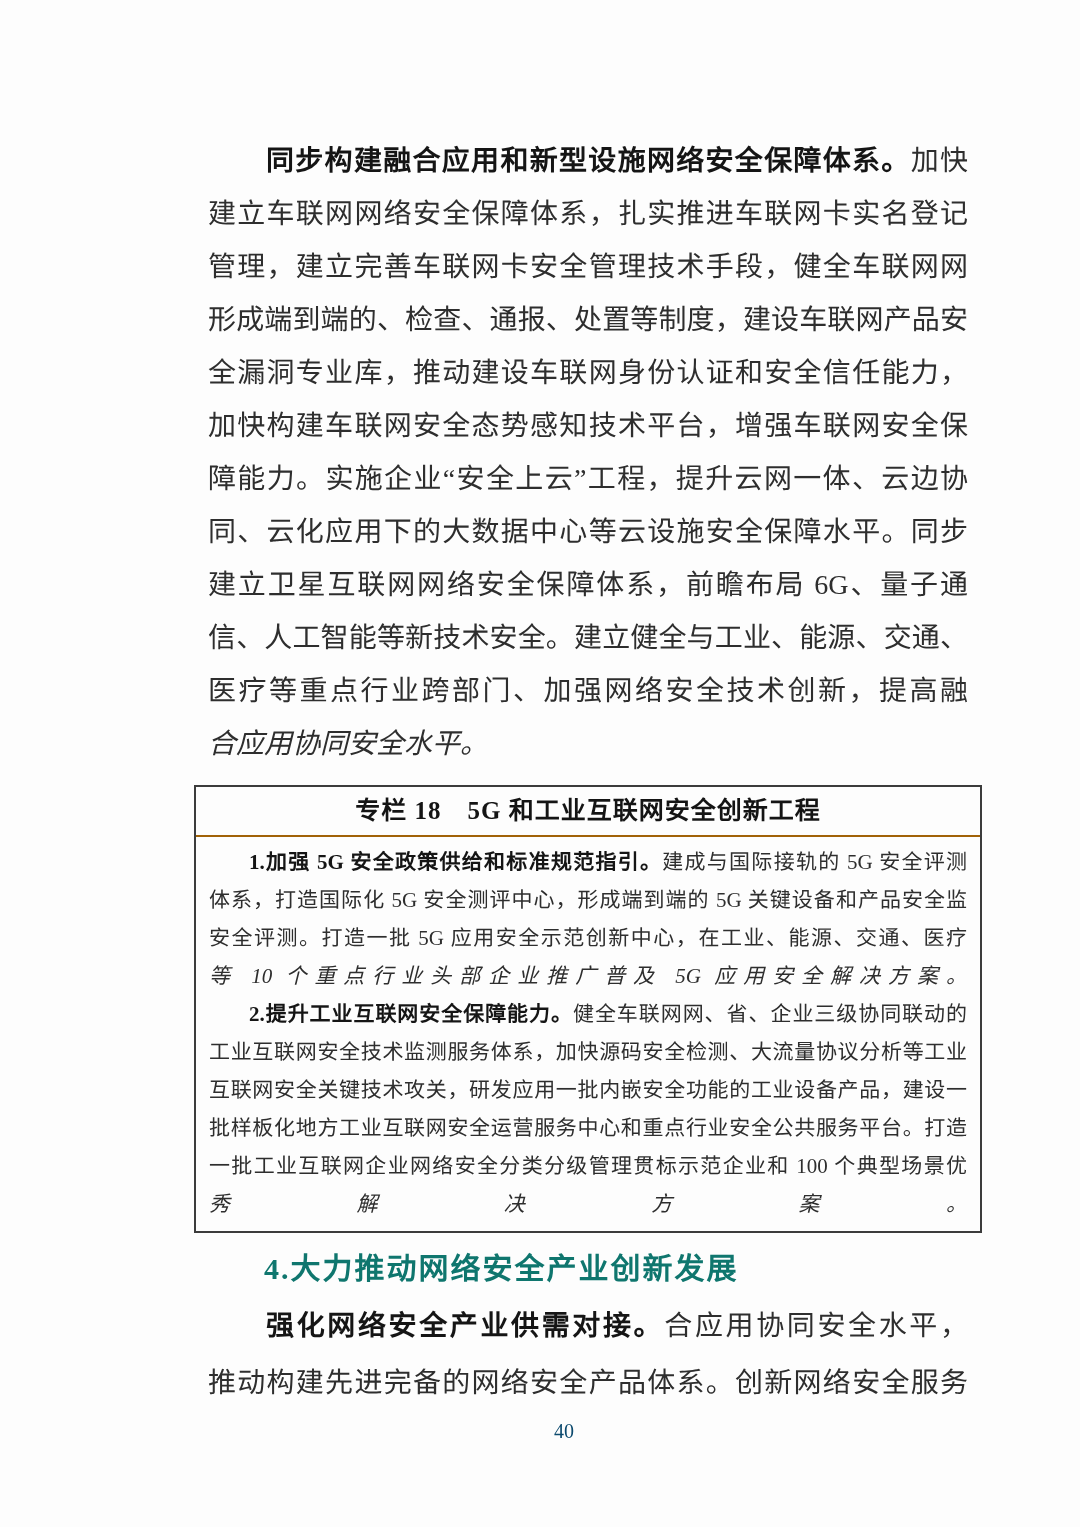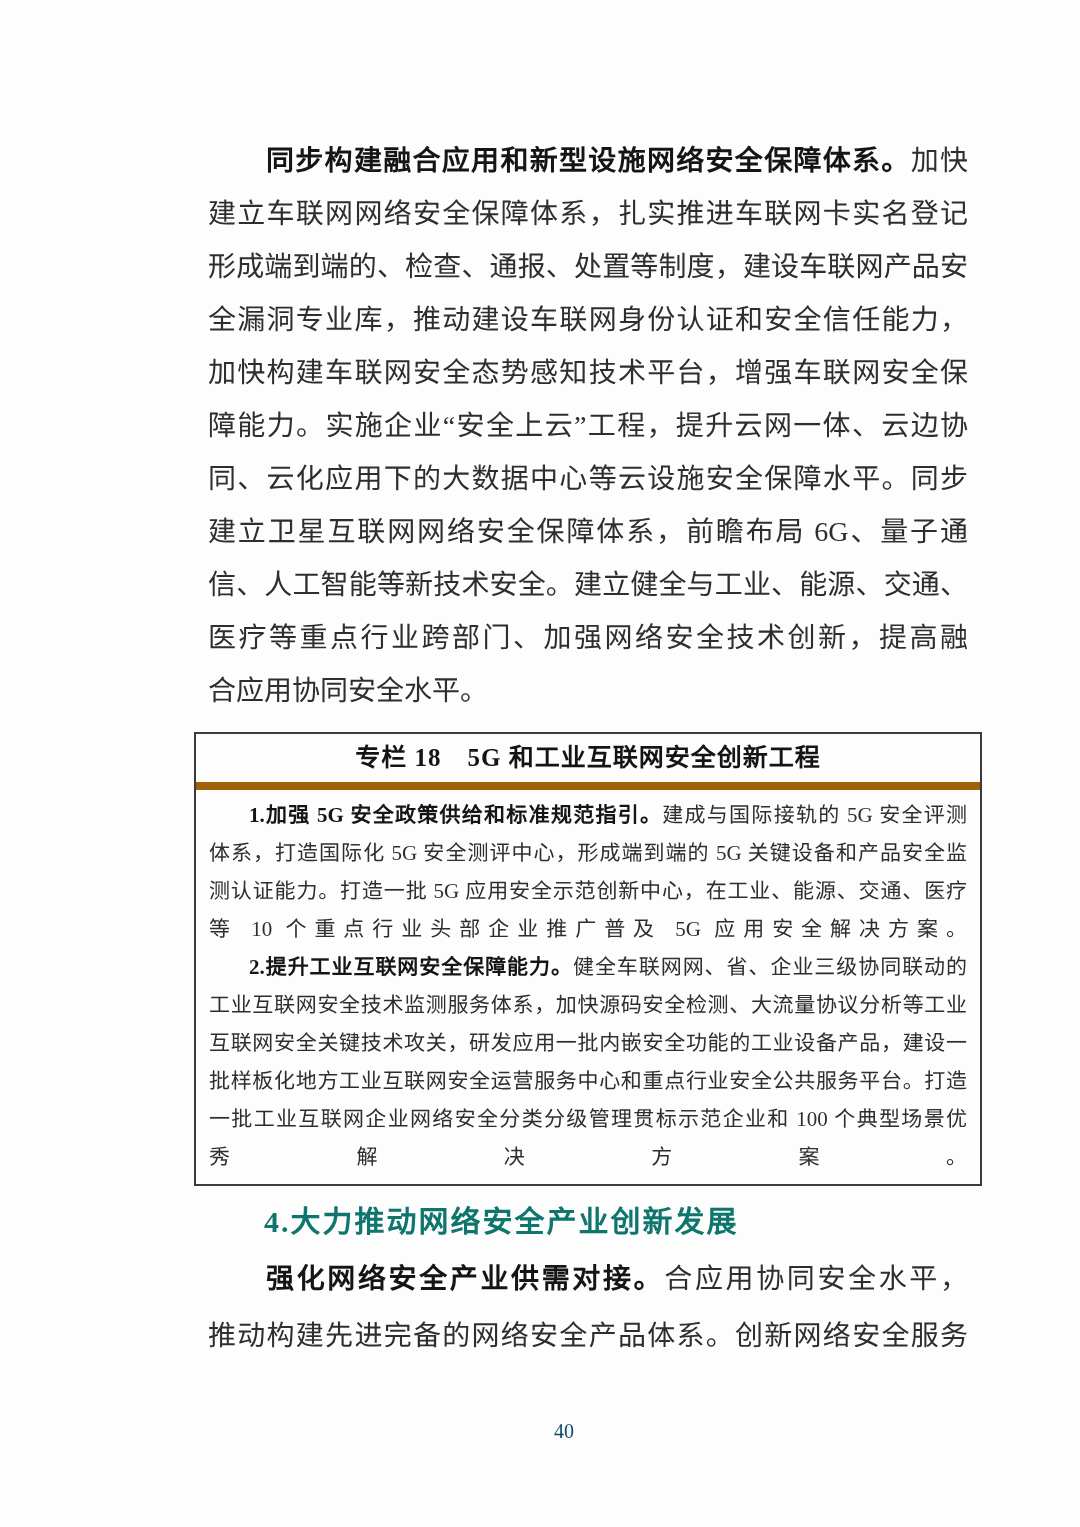--- a/index.html
+++ b/index.html
@@ -18,38 +18,38 @@
 
   .para .line {
     font-size: 28px;
     line-height: 53px;
     height: 53px;
     text-align: justify;
     text-align-last: justify;
     color: #2e2e2e;
   }
   .line.indent { padding-left: 58px; }
-  .line.no-stretch { text-align-last: left; }
+  .line.no-stretch { text-align-last: left; font-style: italic; }
   .b { font-weight: bold; color: #151515; }
   .r { font-weight: normal; }
 
   .panel {
     margin: 15px -14px 0 -14px;
     border: 2px solid #3c3c3c;
     background: #fdfdfd;
   }
   .panel-header {
     height: 48px;
     line-height: 48px;
     text-align: center;
     font-size: 25px;
     font-weight: bold;
     color: #141414;
     letter-spacing: 1px;
-    border-bottom: 8px solid #a16207;
+    border-bottom: 2px solid #a16207;
   }
   .panel-body { padding: 6px 13px 8px 13px; }
   .panel-body .line {
     font-size: 21px;
     line-height: 38px;
     height: 38px;
     text-align: justify;
     text-align-last: justify;
   }
   .panel-body .line.indent { padding-left: 40px; }
@@ -77,37 +77,38 @@
 </style>
 </head>
 <body>
 
 <div class="page">
   <div class="content">
 
     <div class="para para1">
         <div class="line indent"><span class="b">同步构建融合应用和新型设施网络安全保障体系。</span><span class="r">加快</span></div>
         <div class="line"><span class="r">建立车联网网络安全保障体系，扎实推进车联网卡实名登记</span></div>
+        <div class="line"><span class="r">管理，建立完善车联网卡安全管理技术手段，健全车联网网</span></div>
         <div class="line"><span class="r">形成端到端的、检查、通报、处置等制度，建设车联网产品安</span></div>
         <div class="line"><span class="r">全漏洞专业库，推动建设车联网身份认证和安全信任能力，</span></div>
         <div class="line"><span class="r">加快构建车联网安全态势感知技术平台，增强车联网安全保</span></div>
         <div class="line"><span class="r">障能力。实施企业“安全上云”工程，提升云网一体、云边协</span></div>
         <div class="line"><span class="r">同、云化应用下的大数据中心等云设施安全保障水平。同步</span></div>
         <div class="line"><span class="r">建立卫星互联网网络安全保障体系，前瞻布局 6G、量子通</span></div>
         <div class="line"><span class="r">信、人工智能等新技术安全。建立健全与工业、能源、交通、</span></div>
         <div class="line"><span class="r">医疗等重点行业跨部门、加强网络安全技术创新，提高融</span></div>
         <div class="line no-stretch"><span class="r">合应用协同安全水平。</span></div>
       </div>
 
     <div class="panel">
       <div class="panel-header">专栏 18　5G 和工业互联网安全创新工程</div>
       <div class="panel-body">
           <div class="line indent"><span class="b">1.加强 5G 安全政策供给和标准规范指引。</span><span class="r">建成与国际接轨的 5G 安全评测</span></div>
           <div class="line"><span class="r">体系，打造国际化 5G 安全测评中心，形成端到端的 5G 关键设备和产品安全监</span></div>
-          <div class="line"><span class="r">测认证能力。打造一批 5G 应用安全示范创新中心，在工业、能源、交通、医疗</span></div>
+          <div class="line"><span class="r">安全评测。打造一批 5G 应用安全示范创新中心，在工业、能源、交通、医疗</span></div>
           <div class="line no-stretch"><span class="r">等 10 个重点行业头部企业推广普及 5G 应用安全解决方案。</span></div>
           <div class="line indent"><span class="b">2.提升工业互联网安全保障能力。</span><span class="r">健全车联网网、省、企业三级协同联动的</span></div>
           <div class="line"><span class="r">工业互联网安全技术监测服务体系，加快源码安全检测、大流量协议分析等工业</span></div>
           <div class="line"><span class="r">互联网安全关键技术攻关，研发应用一批内嵌安全功能的工业设备产品，建设一</span></div>
           <div class="line"><span class="r">批样板化地方工业互联网安全运营服务中心和重点行业安全公共服务平台。打造</span></div>
           <div class="line"><span class="r">一批工业互联网企业网络安全分类分级管理贯标示范企业和 100 个典型场景优</span></div>
           <div class="line no-stretch"><span class="r">秀解决方案。</span></div>
         </div>
     </div>
 

